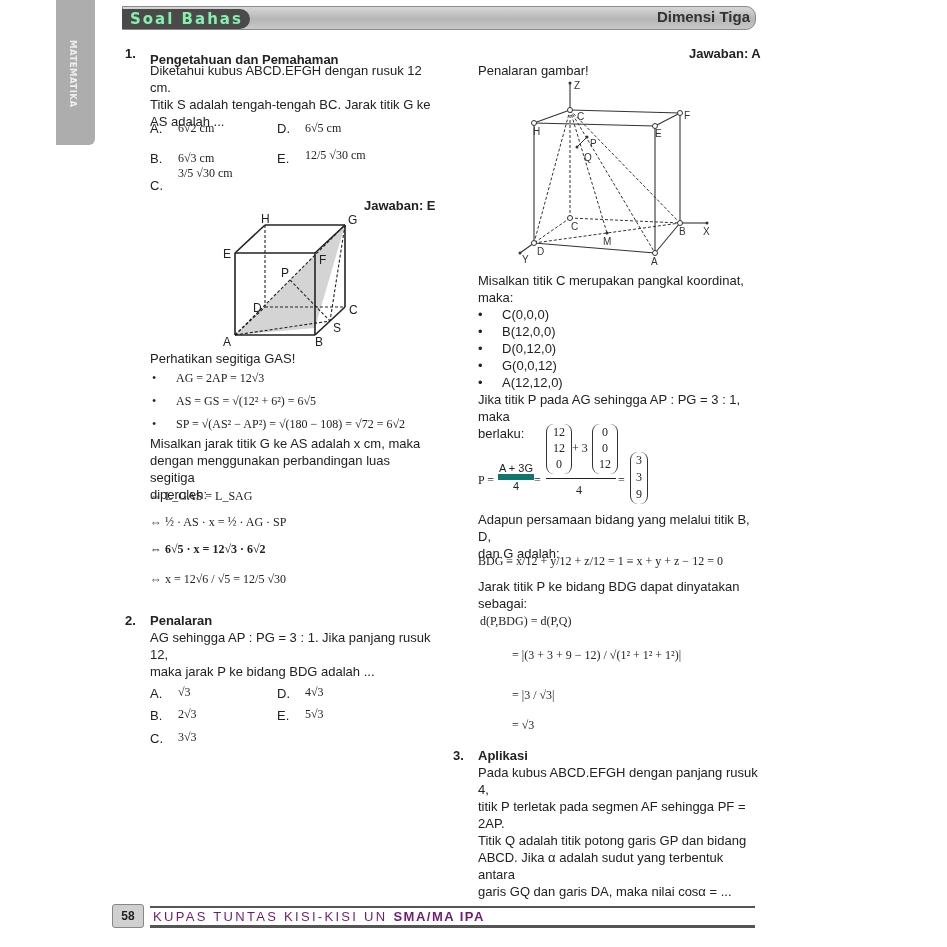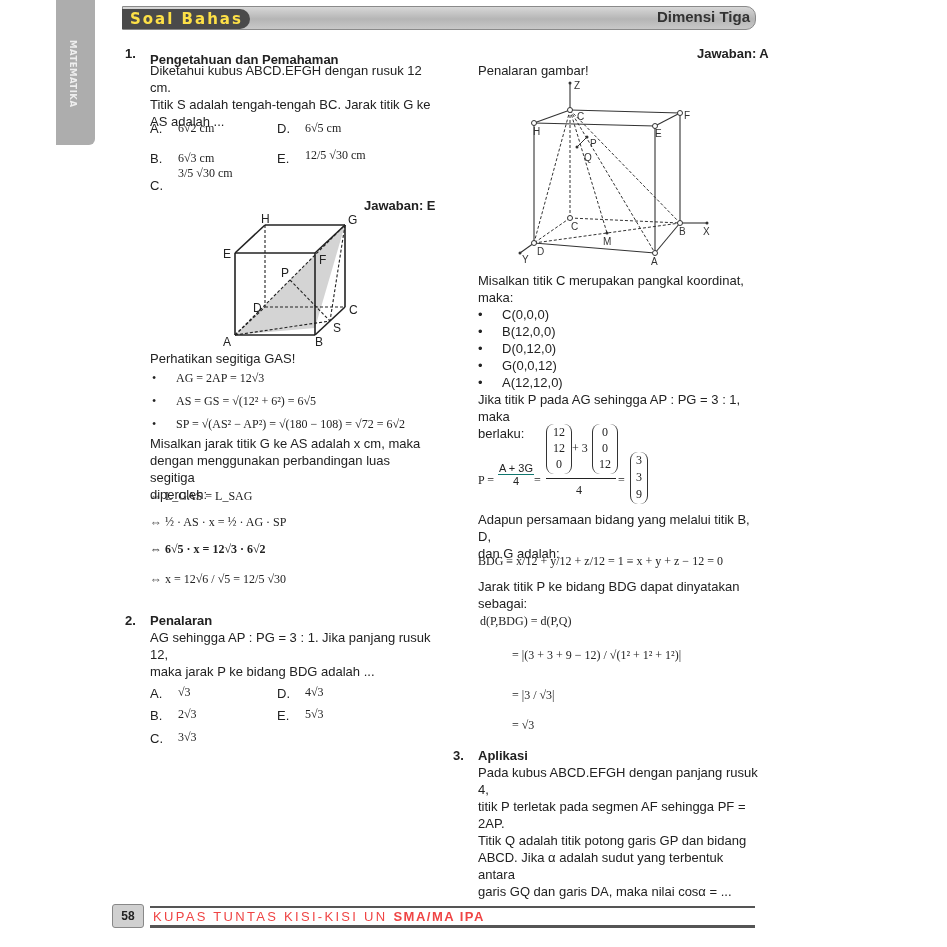--- a/index.html
+++ b/index.html
@@ -5,35 +5,35 @@
   html, body { margin:0; padding:0; background:#fff; }
   body { width:947px; height:947px; position:relative; overflow:hidden;
          font-family:"Liberation Sans", sans-serif; color:#222; }
   .abs { position:absolute; }
   .side-tab { left:56px; top:0; width:39px; height:145px; background:#adadad; border-radius:0 0 6px 0; }
   .side-text { position:absolute; left:12px; top:40px; writing-mode:vertical-rl; color:#eee;
                font-size:8.5px; font-weight:bold; letter-spacing:0.5px; font-family:"DejaVu Sans", sans-serif; }
   .banner { left:122px; top:6px; width:632px; height:22px; border-radius:0 10px 10px 0;
             background:linear-gradient(to bottom,#d7d7d7,#b5b5b5 55%,#c8c8c8); border:1px solid #8a8a8a; }
   .banner-left { left:122px; top:9px; width:128px; height:20px; background:#4a4a4a; border-radius:0 10px 10px 0; }
-  .banner-left span { position:absolute; left:8px; top:1px; color:#fde047; font-weight:bold; font-size:15px; letter-spacing:2px; font-family:"DejaVu Sans", sans-serif; }
+  .banner-left span { position:absolute; left:8px; top:1px; color:#86efac; font-weight:bold; font-size:15px; letter-spacing:2px; font-family:"DejaVu Sans", sans-serif; }
   .banner-right { right:197px; top:8px; font-weight:bold; font-size:15px; color:#333; }
   .txt { font-size:13px; line-height:17px; }
   .b { font-weight:bold; }
   .mono { font-family:"Liberation Serif", serif; font-size:12px; }
   .footer-line1 { left:150px; top:906px; width:605px; height:2px; background:#555; }
   .footer-line2 { left:150px; top:925px; width:605px; height:3px; background:#555; }
   .page-box { left:112px; top:904px; width:30px; height:22px; background:#d0d0d0; border:1px solid #888; border-radius:3px;
               font-weight:bold; font-size:12px; text-align:center; line-height:22px; }
-  .footer-text { left:153px; top:909px; font-size:13px; letter-spacing:2.3px; color:#ef4444; }
+  .footer-text { left:153px; top:909px; font-size:13px; letter-spacing:2.3px; color:#701a75; }
   .footer-text b { letter-spacing:1.5px; }
   .dot::before { content:"\2022"; position:absolute; left:-24px; }
   .frac { display:inline-block; vertical-align:middle; text-align:center; font-size:11px; line-height:12px; }
   .frac span { display:block; }
-  .frac .top { border-bottom:1px solid #0f766e; padding:0 1px; }
+  .frac .top { border-bottom:6px solid #0f766e; padding:0 1px; }
 </style>
 </head>
 <body>
 
 <div class="abs side-tab">
   <span class="side-text">MATEMATIKA</span>
 </div>
 
 <div class="abs banner"></div>
 <div class="abs banner-left">
@@ -123,21 +123,21 @@
 <div class="abs mono" style="left:178px;top:685px;">√3</div>
 <div class="abs txt" style="left:150px;top:707px;">B.</div>
 <div class="abs mono" style="left:178px;top:707px;">2√3</div>
 <div class="abs txt" style="left:150px;top:730px;">C.</div>
 <div class="abs mono" style="left:178px;top:730px;">3√3</div>
 <div class="abs txt" style="left:277px;top:685px;">D.</div>
 <div class="abs mono" style="left:305px;top:685px;">4√3</div>
 <div class="abs txt" style="left:277px;top:707px;">E.</div>
 <div class="abs mono" style="left:305px;top:707px;">5√3</div>
 
-<div class="abs txt b" style="left:689px;top:45px;margin-left:8px;">Jawaban: A</div>
+<div class="abs txt b" style="left:689px;top:45px;">Jawaban: A</div>
 <div class="abs txt" style="left:478px;top:62px;">Penalaran gambar!</div>
 
 <svg class="abs" style="left:515px;top:75px;" width="200" height="195">
   <g stroke="#333" stroke-width="1.1" fill="none">
     <line x1="55" y1="35" x2="55" y2="8"></line>
     <line x1="55" y1="35" x2="19" y2="48"></line>
     <line x1="55" y1="35" x2="165" y2="38"></line>
     <line x1="19" y1="48" x2="140" y2="51"></line>
     <line x1="140" y1="51" x2="165" y2="38"></line>
     <line x1="19" y1="48" x2="19" y2="168"></line>

